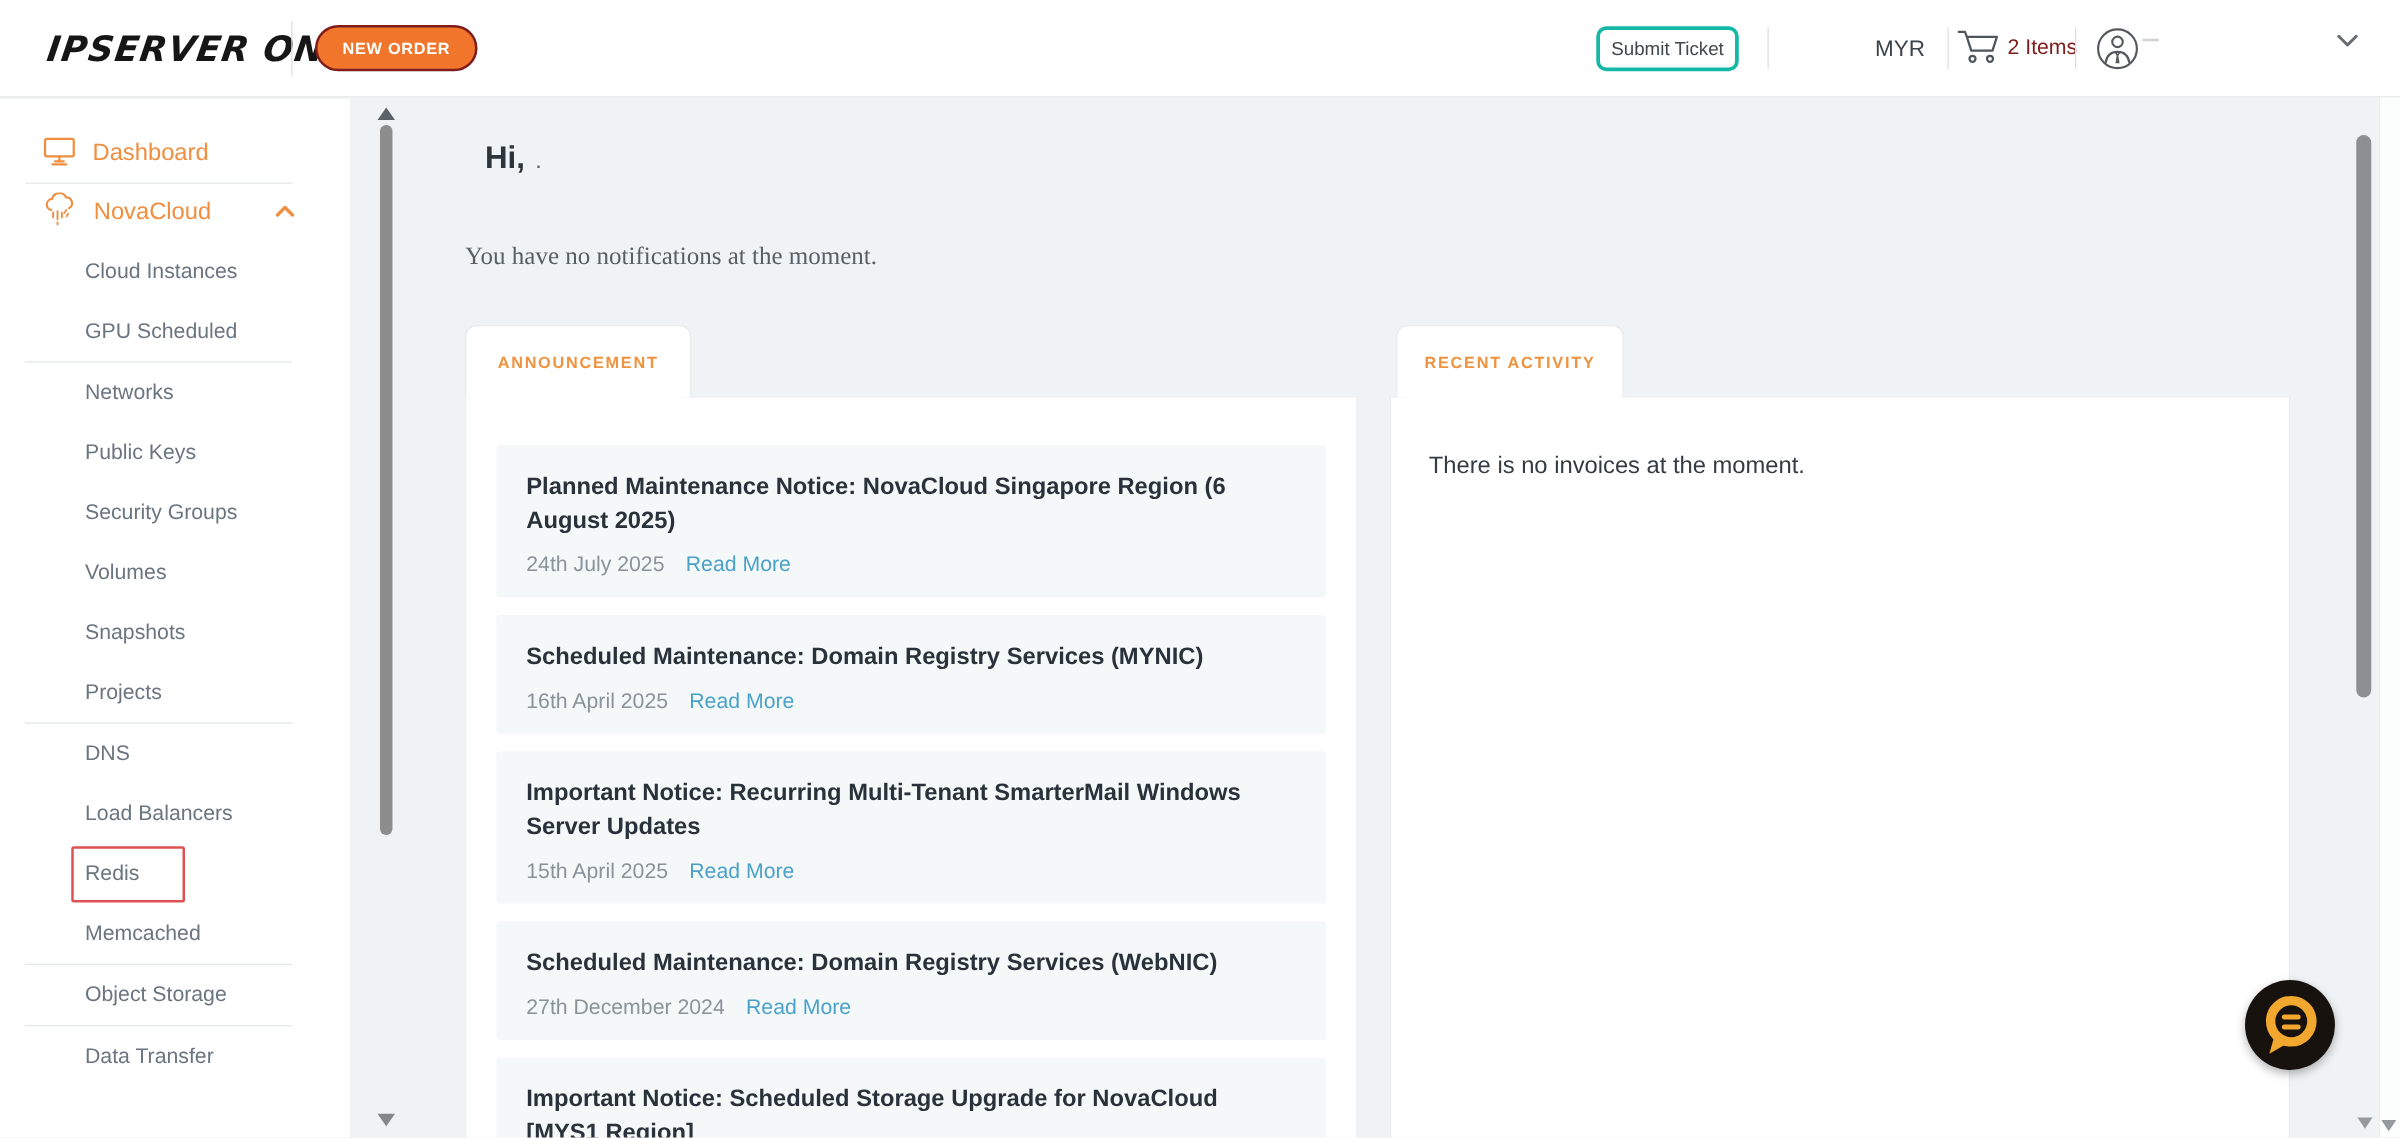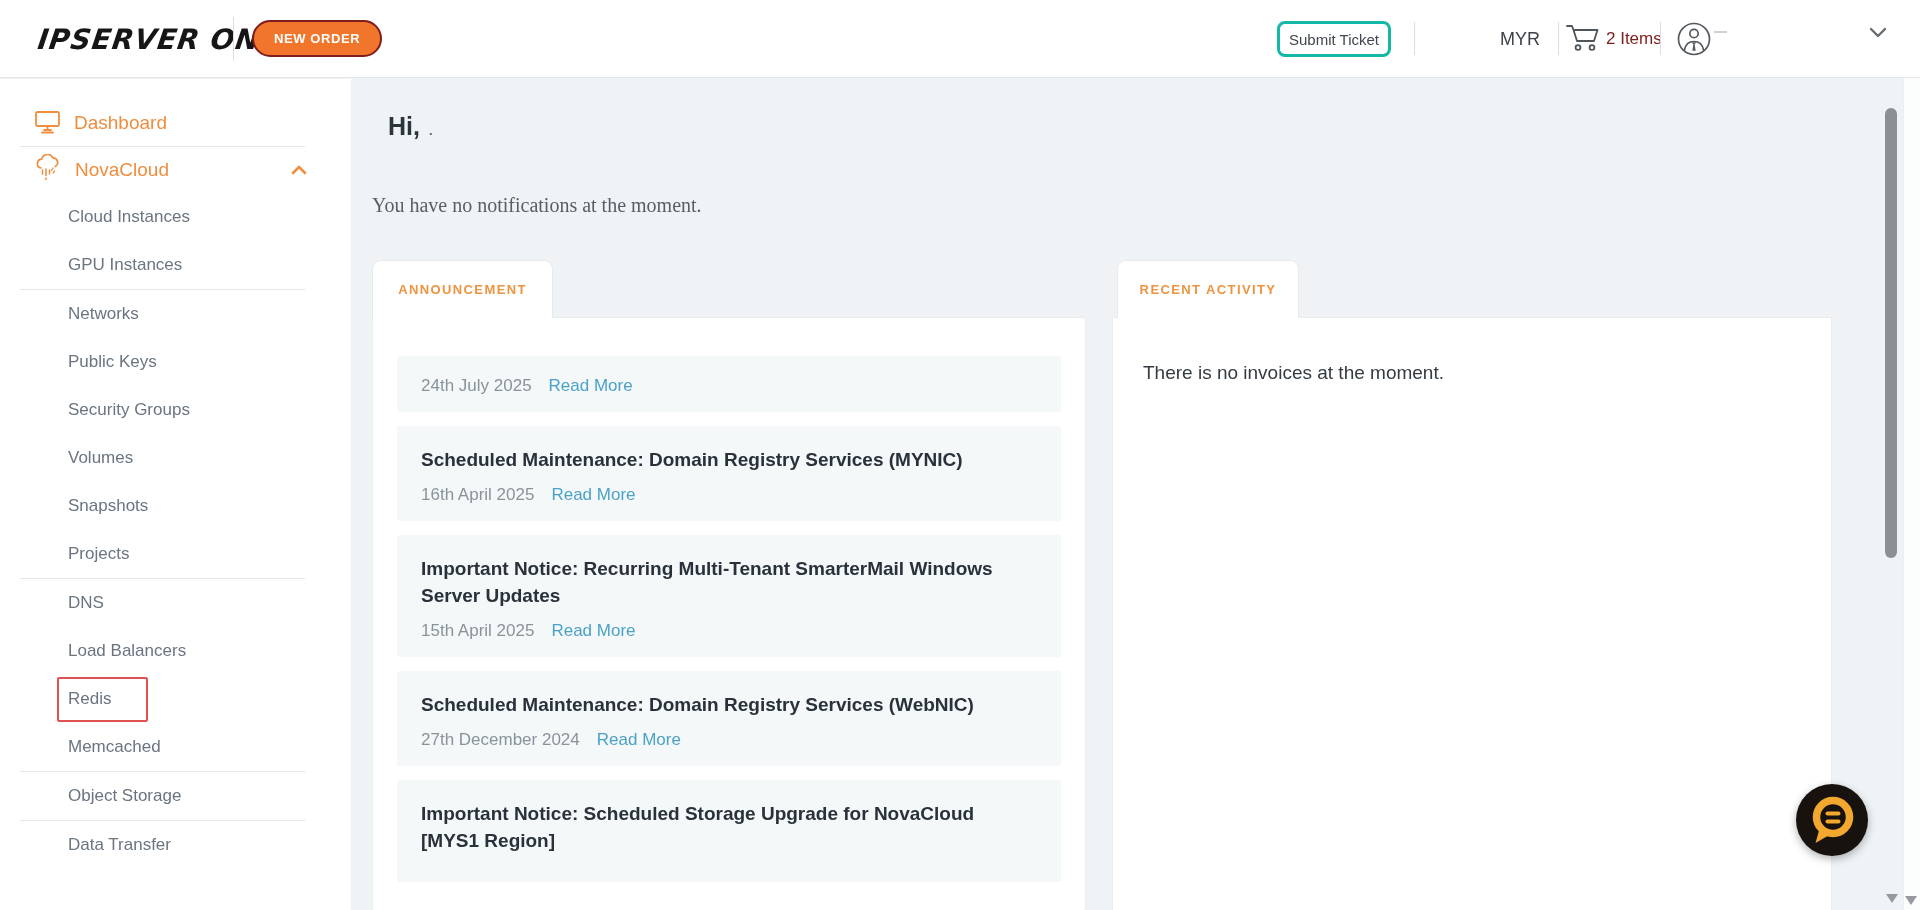--- a/index.html
+++ b/index.html
@@ -32,21 +32,21 @@
   .currency { position:absolute; left:1500px; top:50%; transform:translateY(-50%);
               font-size:18px; color:#3c434a; cursor:pointer; }
   .cart { position:absolute; left:1565px; top:50%; transform:translateY(-50%);
           display:flex; align-items:center; gap:5px; cursor:pointer; }
   .cart-count { font-size:17px; color:#7f1d1d; }
   .avatar-btn { position:absolute; left:1676px; top:21px; width:36px; height:36px; cursor:pointer; }
   .redacted-dash { position:absolute; left:1714px; top:31px; width:13px; height:2px; background:#cfd2d4; }
   .hdr-chevron { position:absolute; left:1868px; top:25px; cursor:pointer; }
 
   
-  .sidebar { position:absolute; left:0; top:79px; width:351px; height:831px; background:#fff; z-index:5; }
+  .sidebar { position:absolute; left:0; top:79px; width:280px; height:831px; background:#fff; z-index:5; }
   .nav { padding-top:21px; }
   .nav-main { height:46px; display:flex; align-items:center; padding-left:34px; cursor:pointer; }
   .nav-main .nav-label { font-size:19px; color:#ef8e3f; margin-left:13px; }
   .nav-divider { height:1px; background:#e3e7e9; margin:0 46px 0 20px; }
   .sub-list { list-style:none; margin:0; padding:0; }
   .sub-list li { position:relative; height:48px; display:flex; align-items:center;
                  padding-left:68px; font-size:17px; color:#6a7580; cursor:pointer; }
   .red-box { position:absolute; left:57px; top:2px; width:91px; height:45px;
              border:2px solid #e05252; border-radius:2px; pointer-events:none; }
   .chev-up { margin-left:auto; margin-right:44px; }
@@ -177,21 +177,21 @@
         <svg width="16" height="10" viewBox="0 0 16 10" fill="none" stroke="#ef8e3f" stroke-width="2.6" stroke-linecap="round" stroke-linejoin="round">
           <polyline points="2,8 8,2 14,8"></polyline>
         </svg>
       </span>
     </div>
     <ul class="sub-list">
       <li>
           <span>Cloud Instances</span>
         </li>
       <li>
-          <span>GPU Instances</span>
+          <span>GPU Scheduled</span>
         </li>
       <div class="nav-divider"></div>
       <li>
           <span>Networks</span>
         </li>
       <li>
           <span>Public Keys</span>
         </li>
       <li>
           <span>Security Groups</span>
@@ -239,20 +239,21 @@
   <span class="greeting-suffix">.</span>
 </div>
 <div class="notif-text">You have no notifications at the moment.</div>
 
 <div class="tab ann-tab">
     <span>ANNOUNCEMENT</span>
   </div>
 <div class="panel ann-panel">
 
   <div class="card">
+    <div class="card-title">Planned Maintenance Notice: NovaCloud Singapore Region (6 August 2025)</div>
     <div class="card-meta">
       <span class="card-date">24th July 2025</span>
       <a class="read-more">Read More</a>
     </div>
   </div>
 
   <div class="card">
     <div class="card-title">Scheduled Maintenance: Domain Registry Services (MYNIC)</div>
     <div class="card-meta">
       <span class="card-date">16th April 2025</span>

